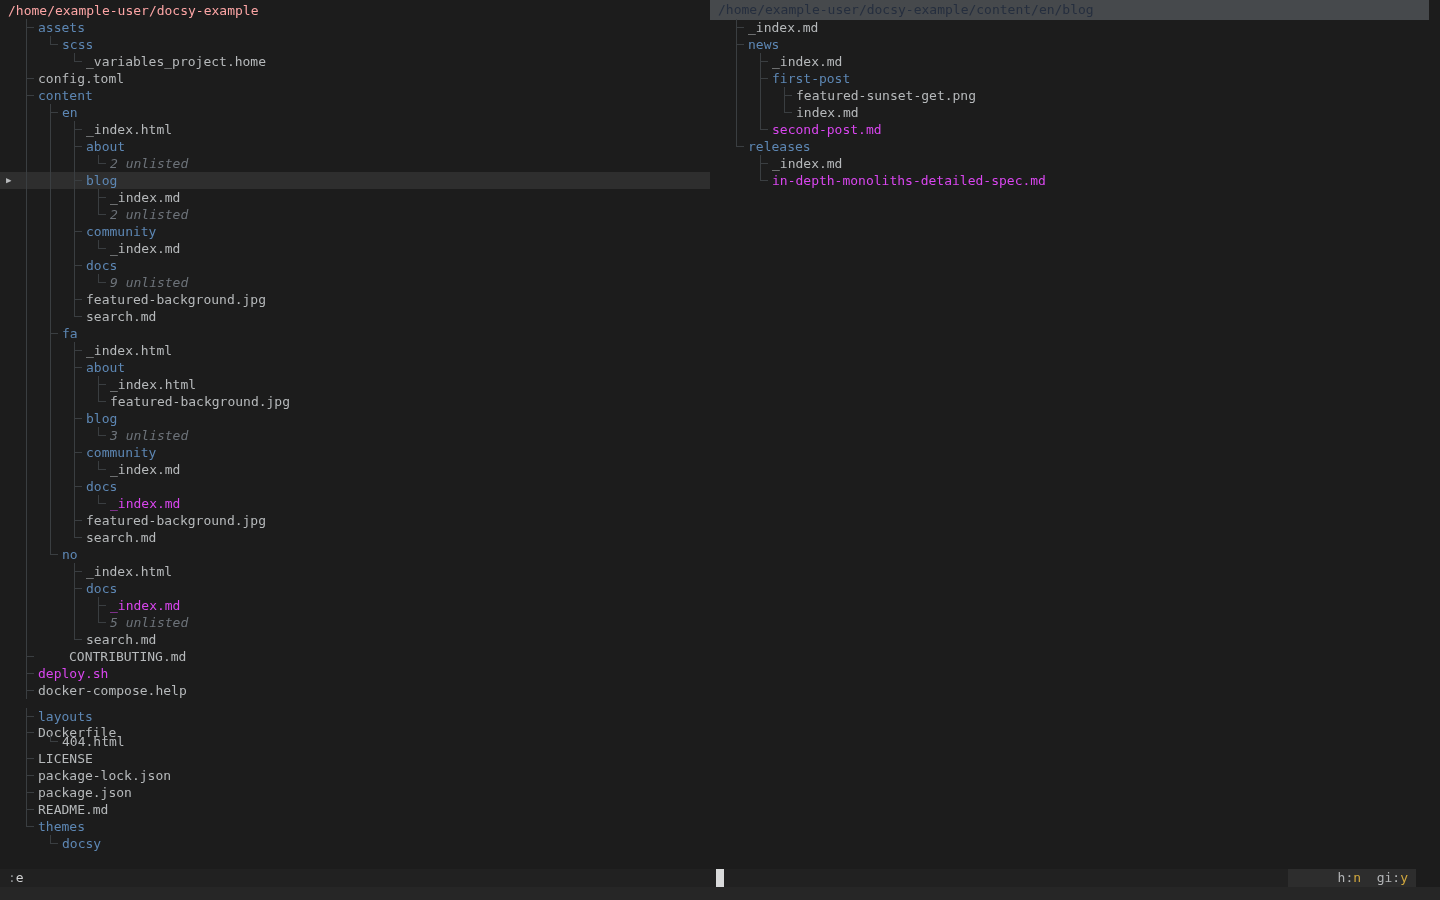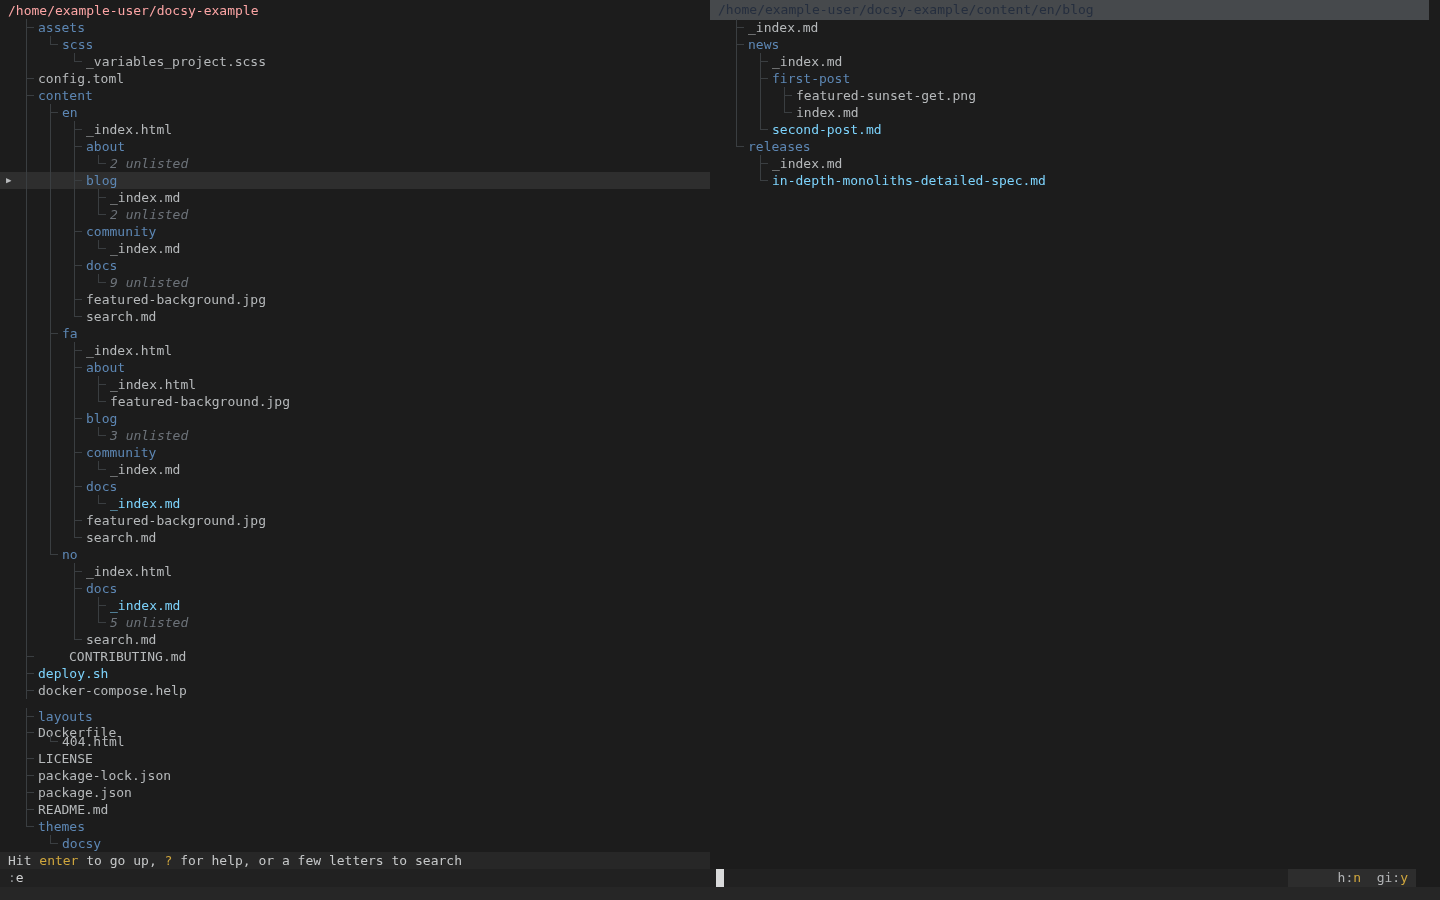--- a/index.html
+++ b/index.html
@@ -12,21 +12,21 @@
   #left-panel .ptitle{color:#fca5a5;}
   #right-panel .titlebar{position:absolute;top:0;left:0;width:719px;height:20px;background:#46494c;}
   #right-panel .ptitle{color:#252e3e;top:1px;}
   .row{position:absolute;left:0;right:0;height:17px;line-height:17px;white-space:pre;}
   .row.selected{background:#2e2e2e;}
   .guide{position:absolute;top:0;width:1px;background:#3a3e41;}
   .tick{position:absolute;top:8px;height:1px;width:8px;background:#3a3e41;}
   .nm{position:absolute;top:0;}
   .kind-dir{color:#5d87b4;}
   .kind-file{color:#b6b9bb;}
-  .kind-mod{color:#7dd3fc;}
+  .kind-mod{color:#d946ef;}
   .kind-unlisted{color:#6d737a;font-style:italic;}
   .sel-arrow{position:absolute;left:6px;top:0;font-size:9px;color:#b9bbbd;line-height:17px;}
   #status-bar{position:absolute;top:852px;left:0;width:710px;height:17px;line-height:17px;background:#272727;padding-left:8px;box-sizing:border-box;white-space:pre;color:#c6c8c9;}
   #status-bar .accent{color:#d0a73d;}
   #input-left{position:absolute;top:869px;left:0;width:710px;height:18px;line-height:18px;background:#212121;padding-left:8px;box-sizing:border-box;white-space:pre;}
   #input-left .prompt{color:#8c8f91;}
   #input-left .val{color:#d2d3d4;}
   #input-right{position:absolute;top:869px;left:710px;width:706px;height:18px;background:#212121;}
   #input-cursor{position:absolute;left:6px;top:0px;width:8px;height:18px;background:#d9dadb;}
   #flags-box{position:absolute;top:869px;left:1288px;width:128px;height:18px;line-height:18px;background:#2d2d2d;text-align:right;padding-right:8px;box-sizing:border-box;white-space:pre;color:#b3b5b7;}
@@ -37,21 +37,21 @@
 </head>
 <body>
 
 <div class="screen">
 
   <div class="panel" id="left-panel">
     <div class="ptitle">/home/example-user/docsy-example</div>
     <div class="rows">
         <div class="row" style="top: 19px;"><span class="guide" style="left: 26px; height: 17px;"></span><span class="tick" style="left: 27px; width: 7px;"></span><span class="nm kind-dir" style="left: 38px;">assets</span></div>
         <div class="row" style="top: 36px;"><span class="guide" style="left: 26px; height: 17px;"></span><span class="guide" style="left: 50px; height: 9px;"></span><span class="tick" style="left: 51px; width: 7px;"></span><span class="nm kind-dir" style="left: 62px;">scss</span></div>
-        <div class="row" style="top: 53px;"><span class="guide" style="left: 26px; height: 17px;"></span><span class="guide" style="left: 74px; height: 9px;"></span><span class="tick" style="left: 75px; width: 7px;"></span><span class="nm kind-file" style="left: 86px;">_variables_project.scss</span></div>
+        <div class="row" style="top: 53px;"><span class="guide" style="left: 26px; height: 17px;"></span><span class="guide" style="left: 74px; height: 9px;"></span><span class="tick" style="left: 75px; width: 7px;"></span><span class="nm kind-file" style="left: 86px;">_variables_project.home</span></div>
         <div class="row" style="top: 70px;"><span class="guide" style="left: 26px; height: 17px;"></span><span class="tick" style="left: 27px; width: 7px;"></span><span class="nm kind-file" style="left: 38px;">config.toml</span></div>
         <div class="row" style="top: 87px;"><span class="guide" style="left: 26px; height: 17px;"></span><span class="tick" style="left: 27px; width: 7px;"></span><span class="nm kind-dir" style="left: 38px;">content</span></div>
         <div class="row" style="top: 104px;"><span class="guide" style="left: 26px; height: 17px;"></span><span class="guide" style="left: 50px; height: 17px;"></span><span class="tick" style="left: 51px; width: 7px;"></span><span class="nm kind-dir" style="left: 62px;">en</span></div>
         <div class="row" style="top: 121px;"><span class="guide" style="left: 26px; height: 17px;"></span><span class="guide" style="left: 50px; height: 17px;"></span><span class="guide" style="left: 74px; height: 17px;"></span><span class="tick" style="left: 75px; width: 7px;"></span><span class="nm kind-file" style="left: 86px;">_index.html</span></div>
         <div class="row" style="top: 138px;"><span class="guide" style="left: 26px; height: 17px;"></span><span class="guide" style="left: 50px; height: 17px;"></span><span class="guide" style="left: 74px; height: 17px;"></span><span class="tick" style="left: 75px; width: 7px;"></span><span class="nm kind-dir" style="left: 86px;">about</span></div>
         <div class="row" style="top: 155px;"><span class="guide" style="left: 26px; height: 17px;"></span><span class="guide" style="left: 50px; height: 17px;"></span><span class="guide" style="left: 74px; height: 17px;"></span><span class="guide" style="left: 98px; height: 9px;"></span><span class="tick" style="left: 99px; width: 7px;"></span><span class="nm kind-unlisted" style="left: 110px;">2 unlisted</span></div>
         <div class="row selected" style="top: 172px;"><span class="guide" style="left: 26px; height: 17px;"></span><span class="guide" style="left: 50px; height: 17px;"></span><span class="guide" style="left: 74px; height: 17px;"></span><span class="tick" style="left: 75px; width: 7px;"></span><span class="sel-arrow">▶</span><span class="nm kind-dir" style="left: 86px;">blog</span></div>
         <div class="row" style="top: 189px;"><span class="guide" style="left: 26px; height: 17px;"></span><span class="guide" style="left: 50px; height: 17px;"></span><span class="guide" style="left: 74px; height: 17px;"></span><span class="guide" style="left: 98px; height: 17px;"></span><span class="tick" style="left: 99px; width: 7px;"></span><span class="nm kind-file" style="left: 110px;">_index.md</span></div>
         <div class="row" style="top: 206px;"><span class="guide" style="left: 26px; height: 17px;"></span><span class="guide" style="left: 50px; height: 17px;"></span><span class="guide" style="left: 74px; height: 17px;"></span><span class="guide" style="left: 98px; height: 9px;"></span><span class="tick" style="left: 99px; width: 7px;"></span><span class="nm kind-unlisted" style="left: 110px;">2 unlisted</span></div>
         <div class="row" style="top: 223px;"><span class="guide" style="left: 26px; height: 17px;"></span><span class="guide" style="left: 50px; height: 17px;"></span><span class="guide" style="left: 74px; height: 17px;"></span><span class="tick" style="left: 75px; width: 7px;"></span><span class="nm kind-dir" style="left: 86px;">community</span></div>
@@ -107,21 +107,20 @@
         <div class="row" style="top: 104px;"><span class="guide" style="left: 26px; height: 17px;"></span><span class="guide" style="left: 50px; height: 17px;"></span><span class="guide" style="left: 74px; height: 9px;"></span><span class="tick" style="left: 75px; width: 7px;"></span><span class="nm kind-file" style="left: 86px;">index.md</span></div>
         <div class="row" style="top: 121px;"><span class="guide" style="left: 26px; height: 17px;"></span><span class="guide" style="left: 50px; height: 9px;"></span><span class="tick" style="left: 51px; width: 7px;"></span><span class="nm kind-mod" style="left: 62px;">second-post.md</span></div>
         <div class="row" style="top: 138px;"><span class="guide" style="left: 26px; height: 9px;"></span><span class="tick" style="left: 27px; width: 7px;"></span><span class="nm kind-dir" style="left: 38px;">releases</span></div>
         <div class="row" style="top: 155px;"><span class="guide" style="left: 50px; height: 17px;"></span><span class="tick" style="left: 51px; width: 7px;"></span><span class="nm kind-file" style="left: 62px;">_index.md</span></div>
         <div class="row" style="top: 172px;"><span class="guide" style="left: 50px; height: 9px;"></span><span class="tick" style="left: 51px; width: 7px;"></span><span class="nm kind-mod" style="left: 62px;">in-depth-monoliths-detailed-spec.md</span></div>
       </div>
   </div>
 
   <div class="gutter"></div>
 
-  <div id="status-bar"><span class="normal">Hit </span><span class="accent">enter</span><span class="normal"> to go up, </span><span class="accent">?</span><span class="normal"> for help, or a few letters to search</span></div>
 
   <div id="input-left"><span class="prompt">:</span><span class="val">e</span></div>
 
   <div id="input-right">
     <span id="input-cursor"></span>
   </div>
 
   <div id="flags-box"><span>h</span><span>:</span><span class="fv">n</span><span>  </span><span>gi</span><span>:</span><span class="fv">y</span></div>
 
   <div id="bottom-strip"></div>

